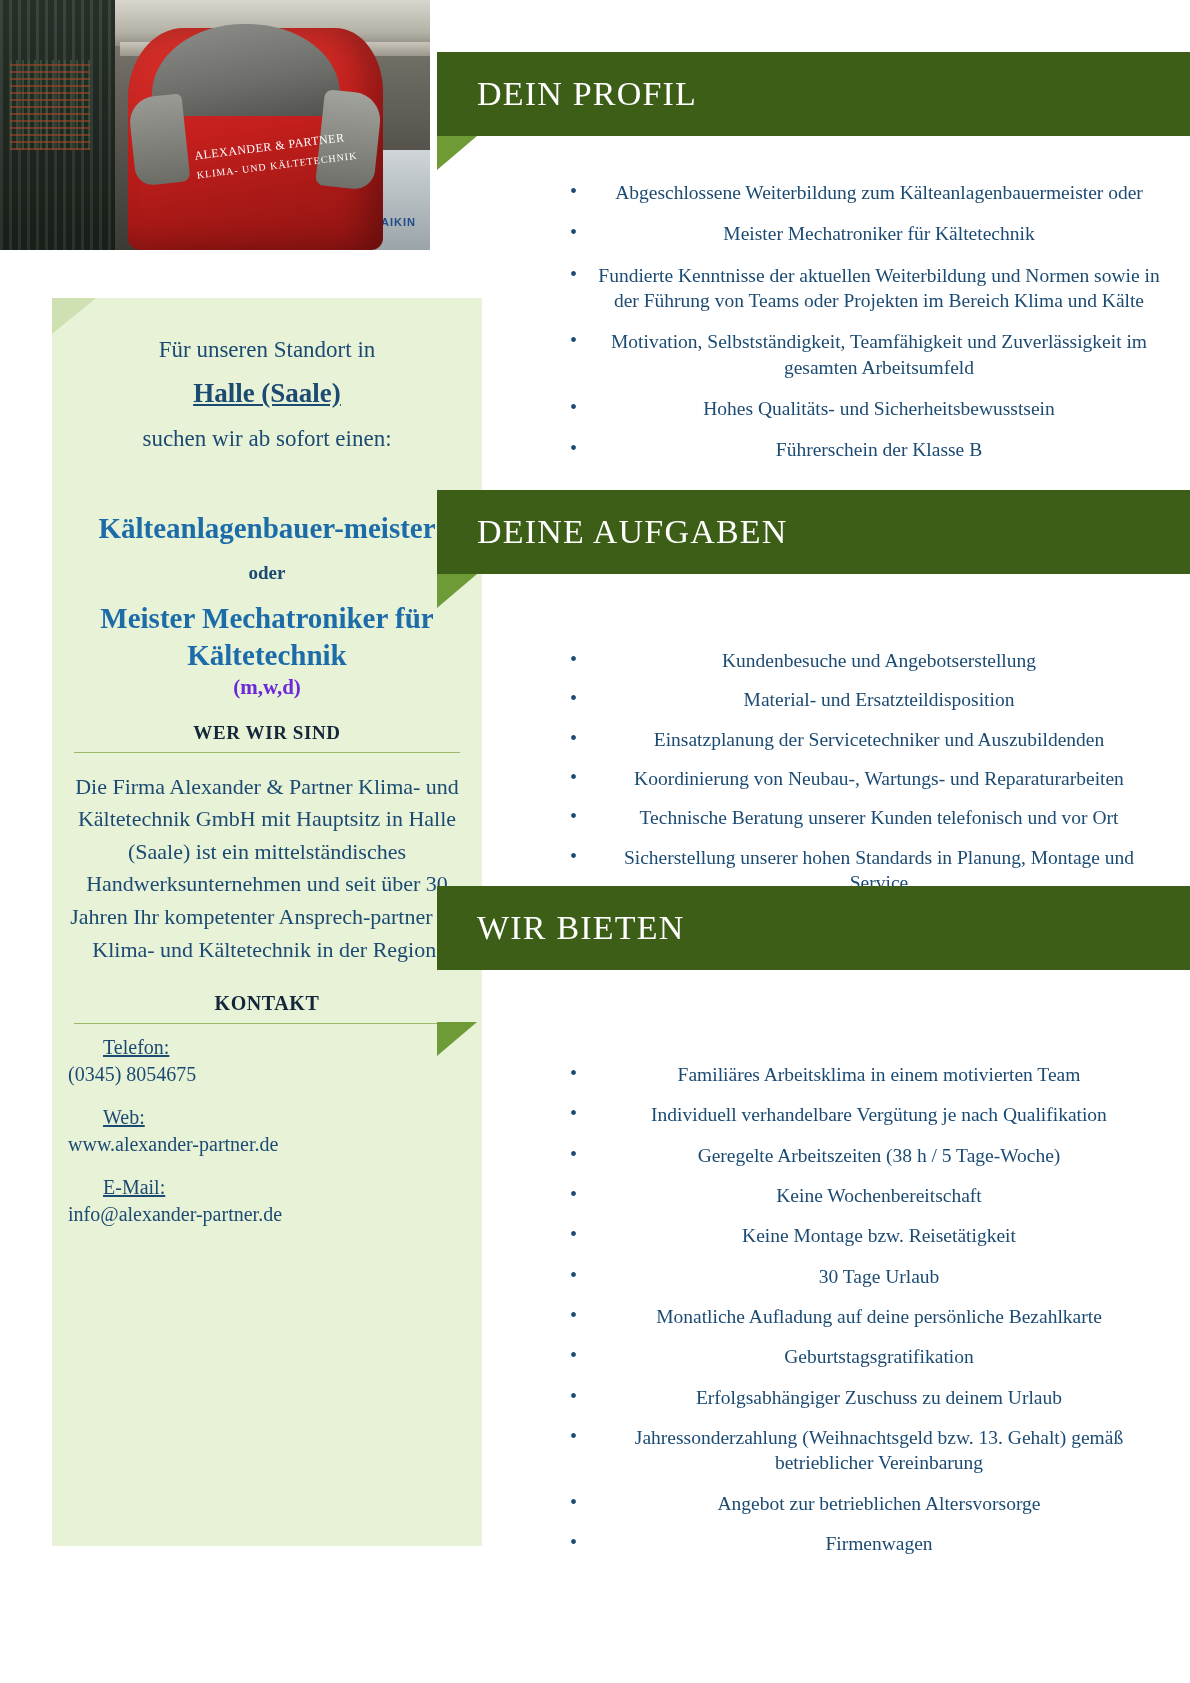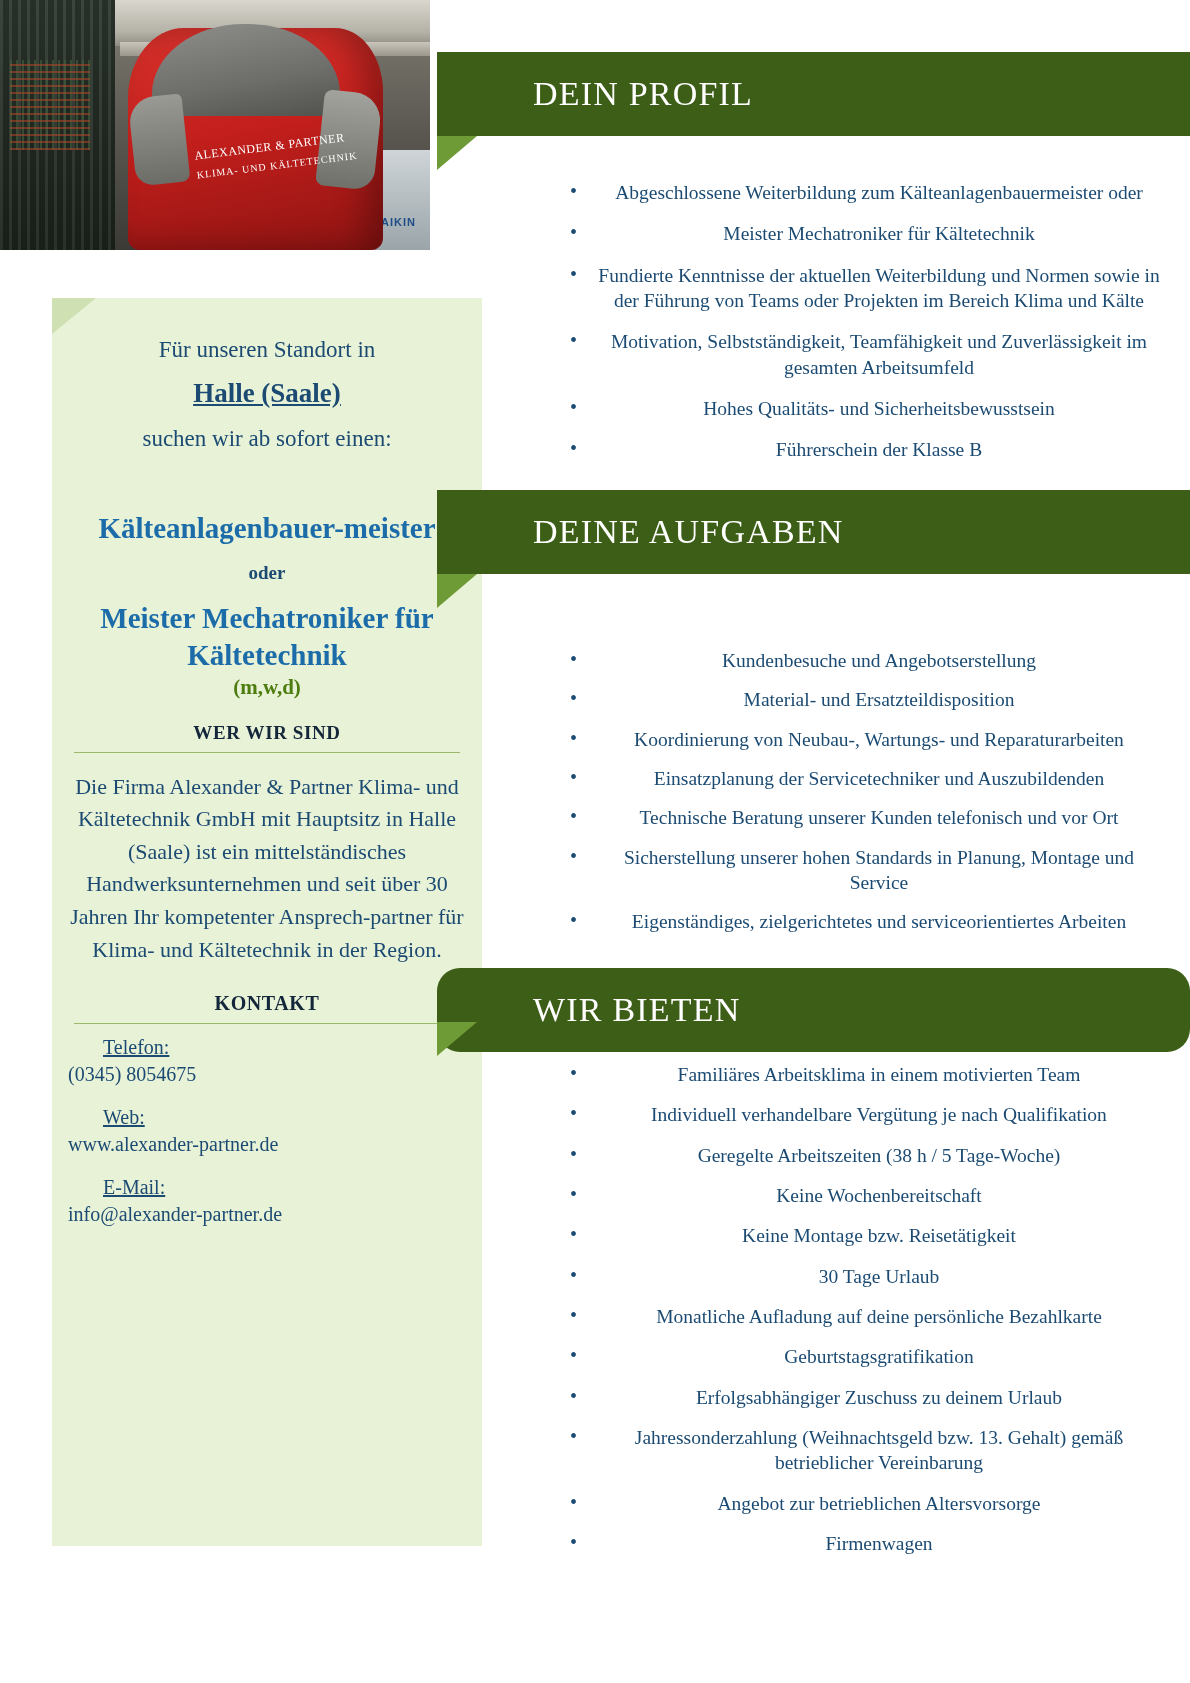--- a/index.html
+++ b/index.html
@@ -169,21 +169,21 @@
   .job-title2 {
     margin-top: 16px;
     font-size: 29px;
     font-weight: bold;
     color: #1b6ca8;
     line-height: 1.25;
   }
   .job-mwd {
     font-size: 21px;
     font-weight: bold;
-    color: #4d7c0f;
+    color: #6d28d9;
     margin-top: 2px;
   }
 
   .sec-head {
     margin-top: 22px;
     font-size: 19px;
     font-weight: bold;
     letter-spacing: .6px;
     color: #13263a;
     font-family: "Liberation Serif", serif;
@@ -228,40 +228,40 @@
   
   .bar {
     position: absolute;
     left: 437px;
     width: 753px;
     height: 84px;
     background: #3c5e16;
     color: #ffffff;
     display: flex;
     align-items: center;
-    padding-left: 96px;
+    padding-left: 40px;
     box-sizing: border-box;
     font-size: 34px;
     letter-spacing: 1.2px;
     font-family: "Liberation Serif", serif;
   }
   .bar-notch {
     position: absolute;
     left: 437px;
     width: 40px;
     height: 34px;
     background: #6f9b37;
     clip-path: polygon(0 0, 100% 0, 0 100%);
   }
 
   #bar1 { top: 52px; }
   #notch1 { top: 136px; }
   #bar2 { top: 490px; }
   #notch2 { top: 574px; }
-  #bar3 { top: 968px; border-radius: 23px; }
+  #bar3 { top: 886px; }
   #notch3 { top: 1022px; }
 
   
   .list {
     position: absolute;
     left: 560px;
     width: 600px;
     color: #1b4a72;
     font-size: 19.5px;
     line-height: 1.3;
@@ -356,22 +356,22 @@
     <div class="item">Motivation, Selbstständigkeit, Teamfähigkeit und Zuverlässigkeit im gesamten Arbeitsumfeld</div>
     <div class="item">Hohes Qualitäts- und Sicherheitsbewusstsein</div>
     <div class="item">Führerschein der Klasse B</div>
   </div>
 
   <div class="bar" id="bar2">DEINE AUFGABEN</div>
   <div class="bar-notch" id="notch2"></div>
   <div class="list" id="list2">
     <div class="item">Kundenbesuche und Angebotserstellung</div>
     <div class="item">Material- und Ersatzteildisposition</div>
+    <div class="item">Einsatzplanung der Servicetechniker und Auszubildenden</div>
     <div class="item">Koordinierung von Neubau-, Wartungs- und Reparaturarbeiten</div>
-    <div class="item">Einsatzplanung der Servicetechniker und Auszubildenden</div>
     <div class="item">Technische Beratung unserer Kunden telefonisch und vor Ort</div>
     <div class="item">Sicherstellung unserer hohen Standards in Planung, Montage und Service</div>
     <div class="item">Eigenständiges, zielgerichtetes und serviceorientiertes Arbeiten</div>
   </div>
 
   <div class="bar" id="bar3">WIR BIETEN</div>
   <div class="bar-notch" id="notch3"></div>
   <div class="list" id="list3">
     <div class="item">Familiäres Arbeitsklima in einem motivierten Team</div>
     <div class="item">Individuell verhandelbare Vergütung je nach Qualifikation</div>

